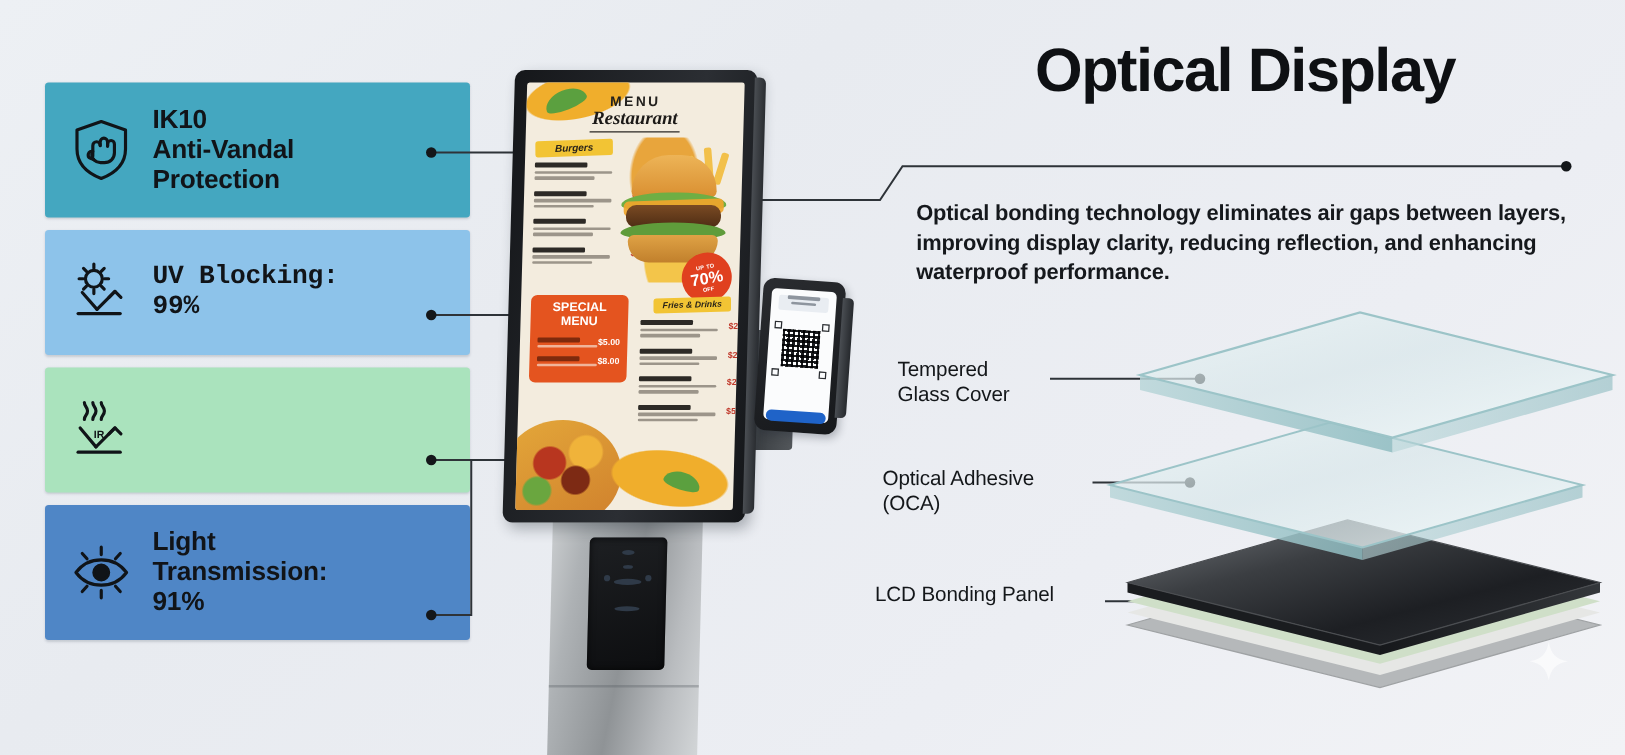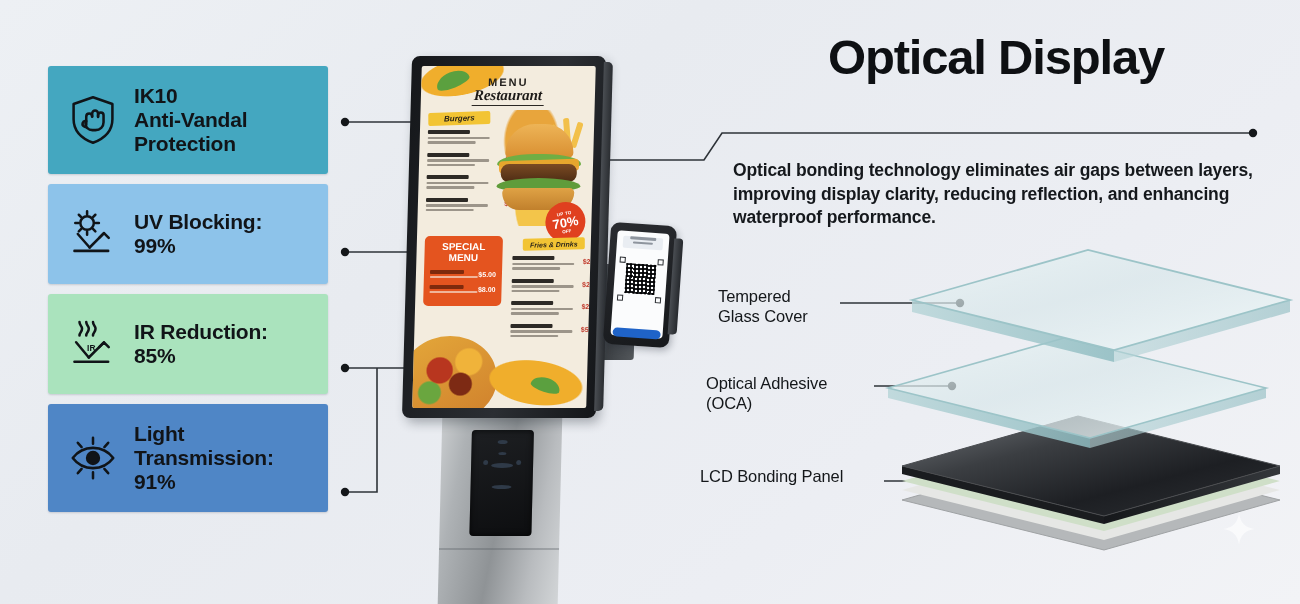--- a/index.html
+++ b/index.html
@@ -5,34 +5,34 @@
   * { margin:0; padding:0; box-sizing:border-box; }
   html,body { width:1300px; height:604px; overflow:hidden; }
   body {
     font-family:"Liberation Sans", sans-serif;
     background:linear-gradient(140deg,#edf0f4 0%,#e8ebf0 35%,#eceef3 70%,#f2f3f6 100%);
     position:relative;
   }
   .stage { position:absolute; inset:0; }
 
   
-  .cards { position:absolute; left:48px; top:66px; width:280px; }
+  .cards { position:absolute; left:36px; top:66px; width:340px; }
   .card {
     position:relative; border-radius:3px; margin-bottom:10px;
     display:flex; align-items:center; gap:14px;
     padding:12px 14px; box-shadow:0 1px 2px rgba(40,50,70,.18);
   }
   .card .ico { flex:0 0 58px; height:58px; display:flex; align-items:center; justify-content:flex-end; }
   .card .ico svg { width:54px; height:54px; display:block; }
   .card .txt {
     font-weight:bold; color:#111418; font-size:21px; line-height:1.13;
     letter-spacing:-.2px;
   }
   .c1 { background:#44a7c0; height:108px; }
-  .c2 { background:#8dc3ea; height:100px; }
+  .c2 { background:#8dc3ea; height:100px;font-family:Liberation Mono, monospace; }
   .c3 { background:#aae3bd; height:100px; }
   .c4 { background:#4f86c6; height:108px; }
 
   
   .wires { position:absolute; left:0; top:0; width:1300px; height:604px; pointer-events:none; }
 
   
   .kiosk { position:absolute; left:393px; top:56px; width:240px; height:548px; }
 
   .ped {
@@ -267,21 +267,20 @@
           <path d="M16 22c0-4 3-4 3-8s-3-4-3-8"></path>
           <path d="M24 22c0-4 3-4 3-8s-3-4-3-8"></path>
           <path d="M32 22c0-4 3-4 3-8s-3-4-3-8"></path>
           <path d="M12 30 L27 48"></path>
             <path d="M27 48 L45 30"></path>
           <path d="M45 30 h-8 M45 30 v8" transform="rotate(-45 45 30)"></path>
           <path d="M10 53h40"></path>
           <text x="25" y="40" font-size="10" font-weight="bold" fill="#101418" stroke="none" font-family="Liberation Sans, sans-serif">IR</text>
         </svg>
       </span>
-      <span class="txt">IR Reduction:<br>85%</span>
     </div>
 
     <div class="card c4">
       <span class="ico">
         <svg viewBox="0 0 64 64" fill="none" stroke="#101418" stroke-width="3" stroke-linecap="round" stroke-linejoin="round">
           <path d="M8 32c6-8 14-12 24-12s18 4 24 12c-6 8-14 12-24 12S14 40 8 32Z"></path>
           <circle cx="32" cy="32" r="7" fill="#101418"></circle>
           <path d="M32 8v7M14 14l4.5 5M50 14l-4.5 5M32 49v7M14 50l4.5-5M50 50l-4.5-5"></path>
         </svg>
       </span>

